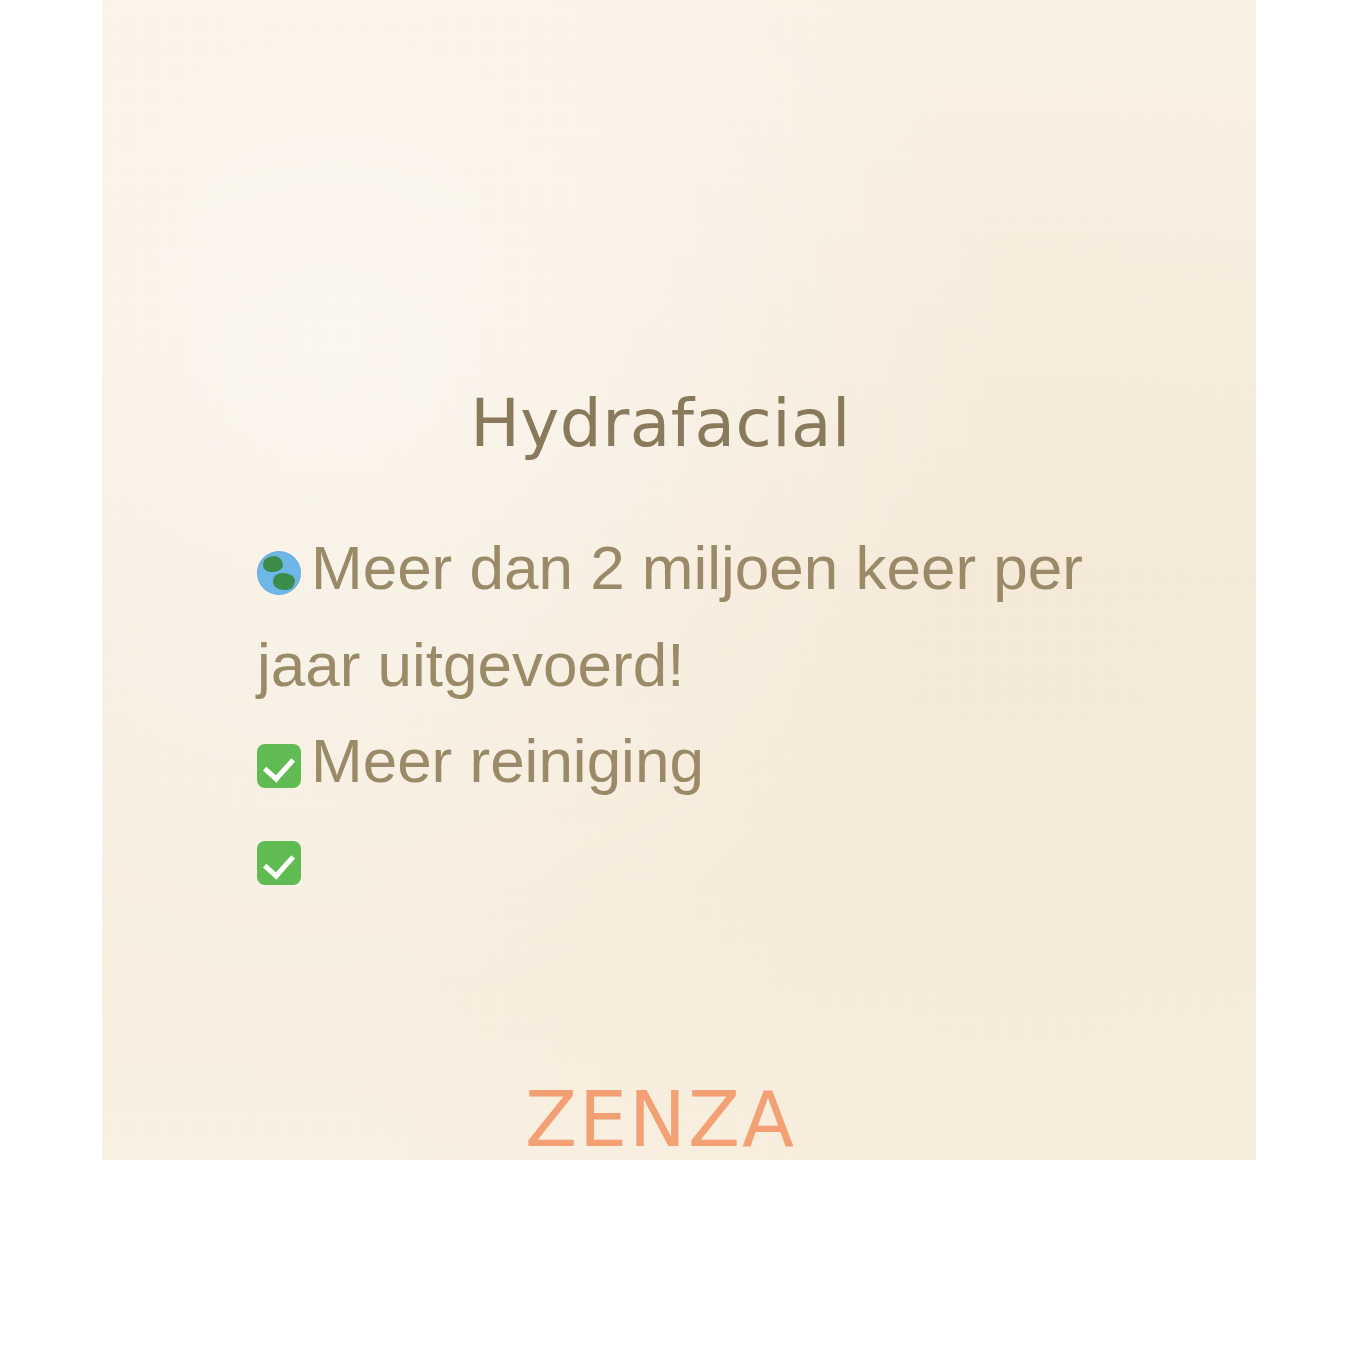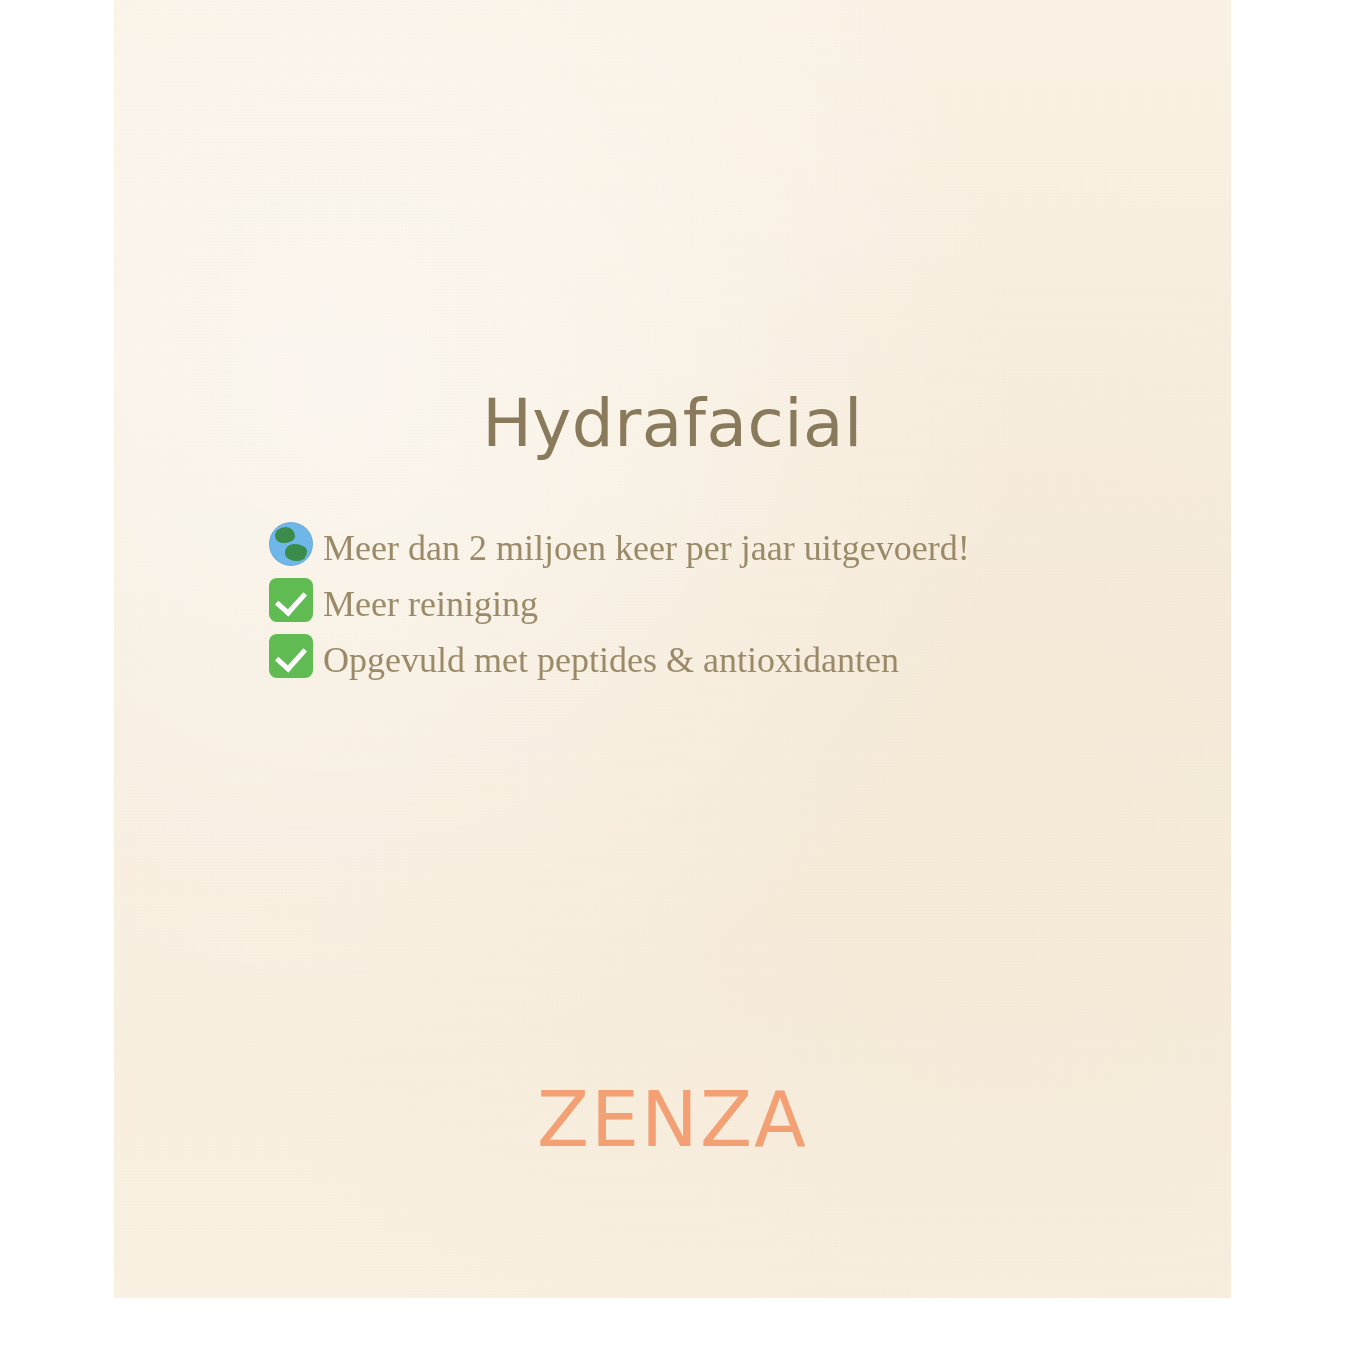--- a/index.html
+++ b/index.html
@@ -15,29 +15,30 @@
     position: relative;
     width: 1350px;
     height: 1350px;
     overflow: hidden;
     background: #ffffff;
   }
 
   
   #card {
     position: absolute;
-    left: 114px;
+    left: 102px;
     top: 0;
     width: 1117px;
-    height: 1298px;
+    height: 1160px;
     background: #f8efe0;
     background-image:
       radial-gradient(circle at 20% 30%, rgba(255,255,255,0.55) 0%, rgba(255,255,255,0) 55%),
       radial-gradient(circle at 80% 70%, rgba(245,232,212,0.6) 0%, rgba(245,232,212,0) 60%),
       linear-gradient(180deg, #faf2e5 0%, #f6ecdc 50%, #f9f1e3 100%);
+    padding-left: 37px;
   }
 
   
   #noise {
     position: absolute;
     inset: 0;
     pointer-events: none;
     opacity: 0.35;
     background-image:
       repeating-linear-gradient(0deg, rgba(190,170,140,0.05) 0px, rgba(190,170,140,0.05) 1px, rgba(255,255,255,0) 1px, rgba(255,255,255,0) 3px),
@@ -63,22 +64,22 @@
     font-weight: 400;
     letter-spacing: 0.5px;
     color: #8a7a5c;
   }
 
   .bullets {
     position: absolute;
     left: 155px;
     top: 520px;
     width: 830px;
-    font-family: Liberation Serif, serif;
-    font-size: 36px;
+    font-family: Liberation Sans, sans-serif;
+    font-size: 62px;
     line-height: 1.56;
     color: #9a8a68;
   }
 
   .bullet-line {
     display: block;
     margin: 0;
     padding: 0;
   }
 
@@ -167,21 +168,21 @@
 
         <p class="bullet-line">
           <span class="emoji globe-icon"></span><span>Meer dan 2 miljoen keer per jaar uitgevoerd!</span>
         </p>
 
         <p class="bullet-line">
           <span class="emoji check-icon"></span><span>Meer reiniging</span>
         </p>
 
         <p class="bullet-line">
-          <span class="emoji check-icon"></span><span>Opgevuld met peptides &amp; antioxidanten</span>
+          <span class="emoji check-icon"></span>
         </p>
 
 
       </div>
 
       <div class="brand">
         <span class="brand-text">ZENZA</span>
       </div>
 
     </div>

